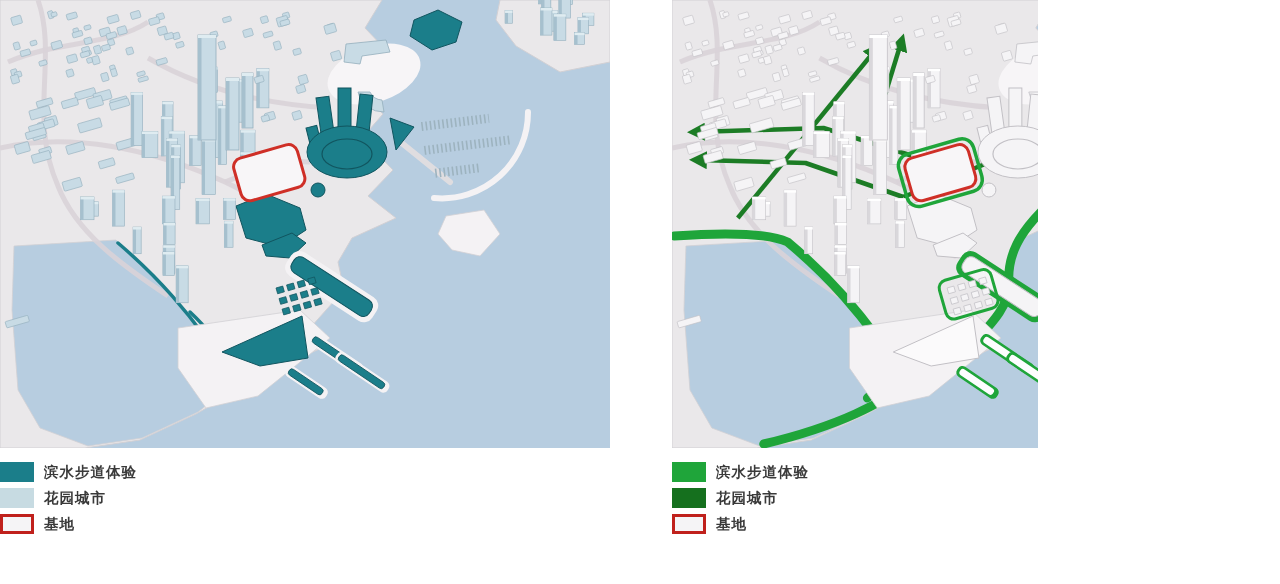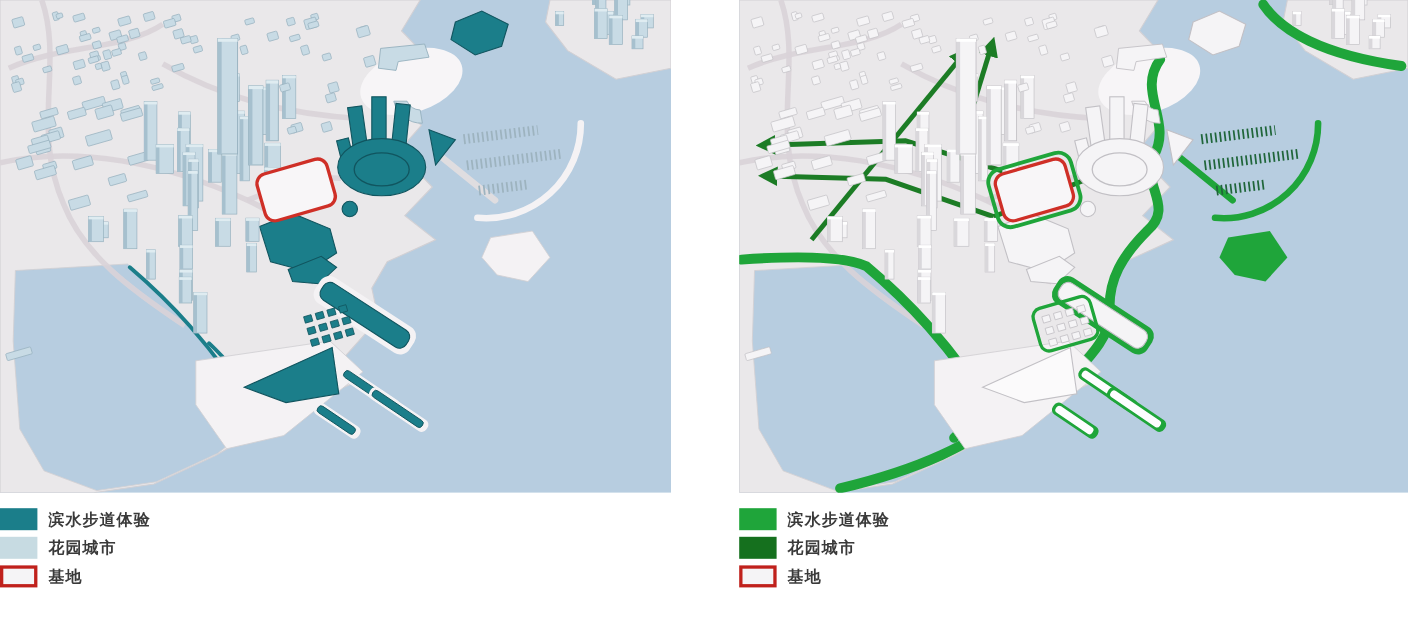--- a/index.html
+++ b/index.html
@@ -1,16 +1,16 @@
 <!DOCTYPE html>
 <html><head>
 <meta charset="utf-8">
 <style>
   html,body{margin:0;padding:0;background:#ffffff;}
-  .stage{position:relative;width:1280px;height:584px;background:#fff;overflow:hidden;
+  .stage{position:relative;width:1038px;height:584px;background:#fff;overflow:hidden;
          font-family:"Liberation Sans","DejaVu Sans",sans-serif;}
   .panel{position:absolute;top:0;margin:0;padding:0;}
   .panel svg{display:block;}
   #panel-left{left:0;}
   #panel-right{left:672px;}
   .legend{position:absolute;top:462px;display:flex;flex-direction:column;gap:6px;}
   #legend-left{left:0;}
   #legend-right{left:672px;}
   .lrow{display:flex;align-items:center;height:20px;}
   .sw{width:34px;height:20px;flex:0 0 34px;box-sizing:border-box;}

